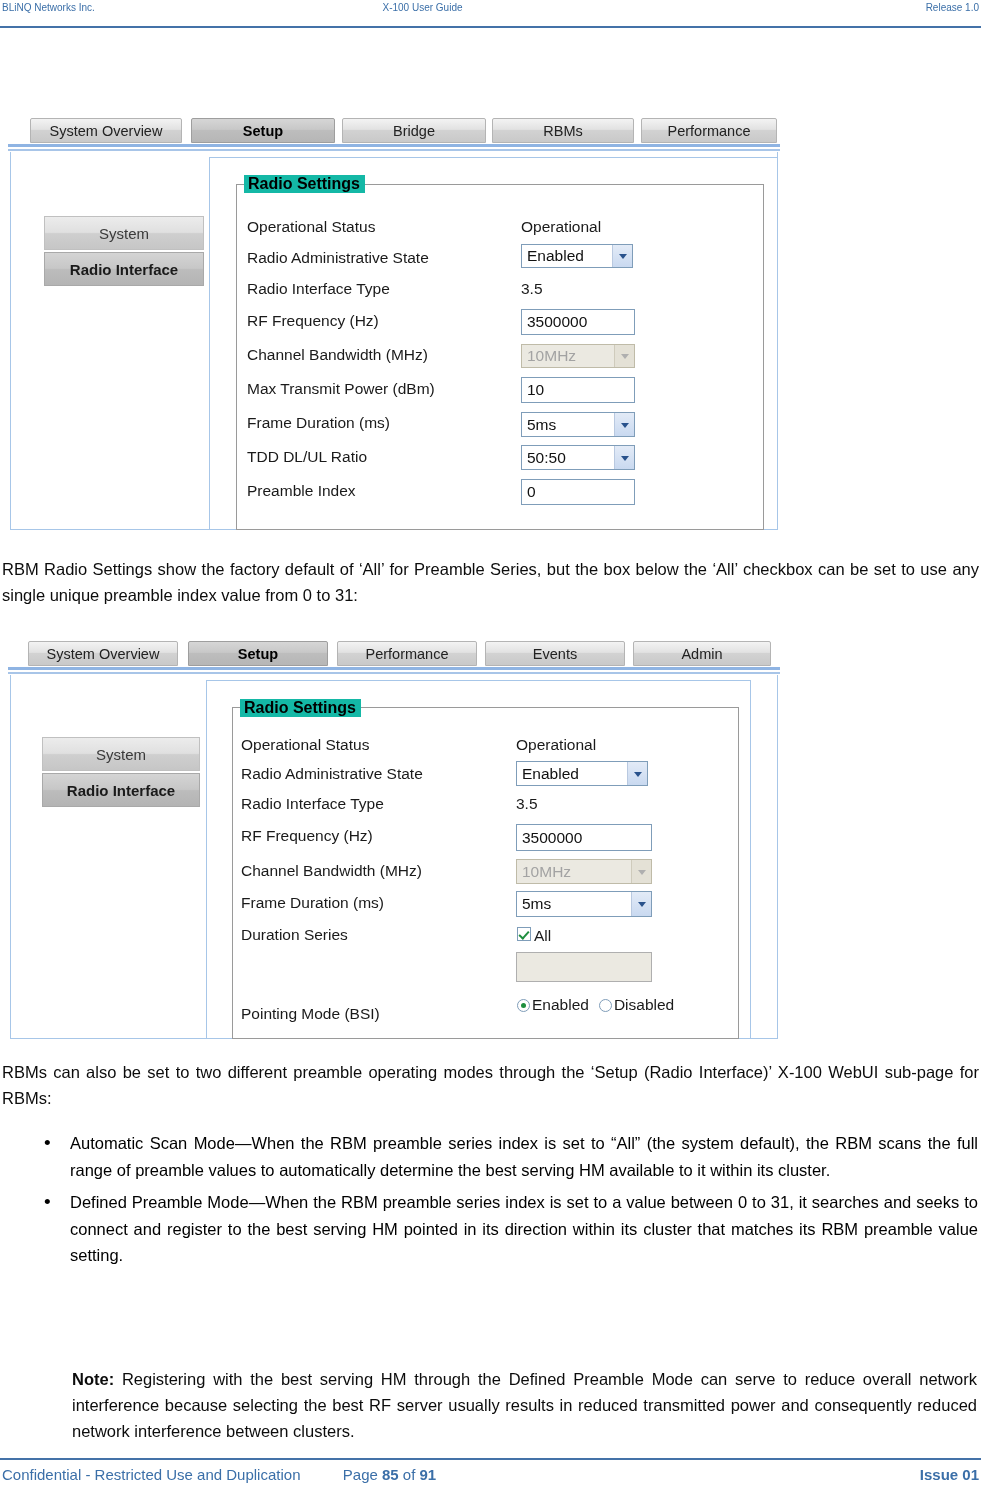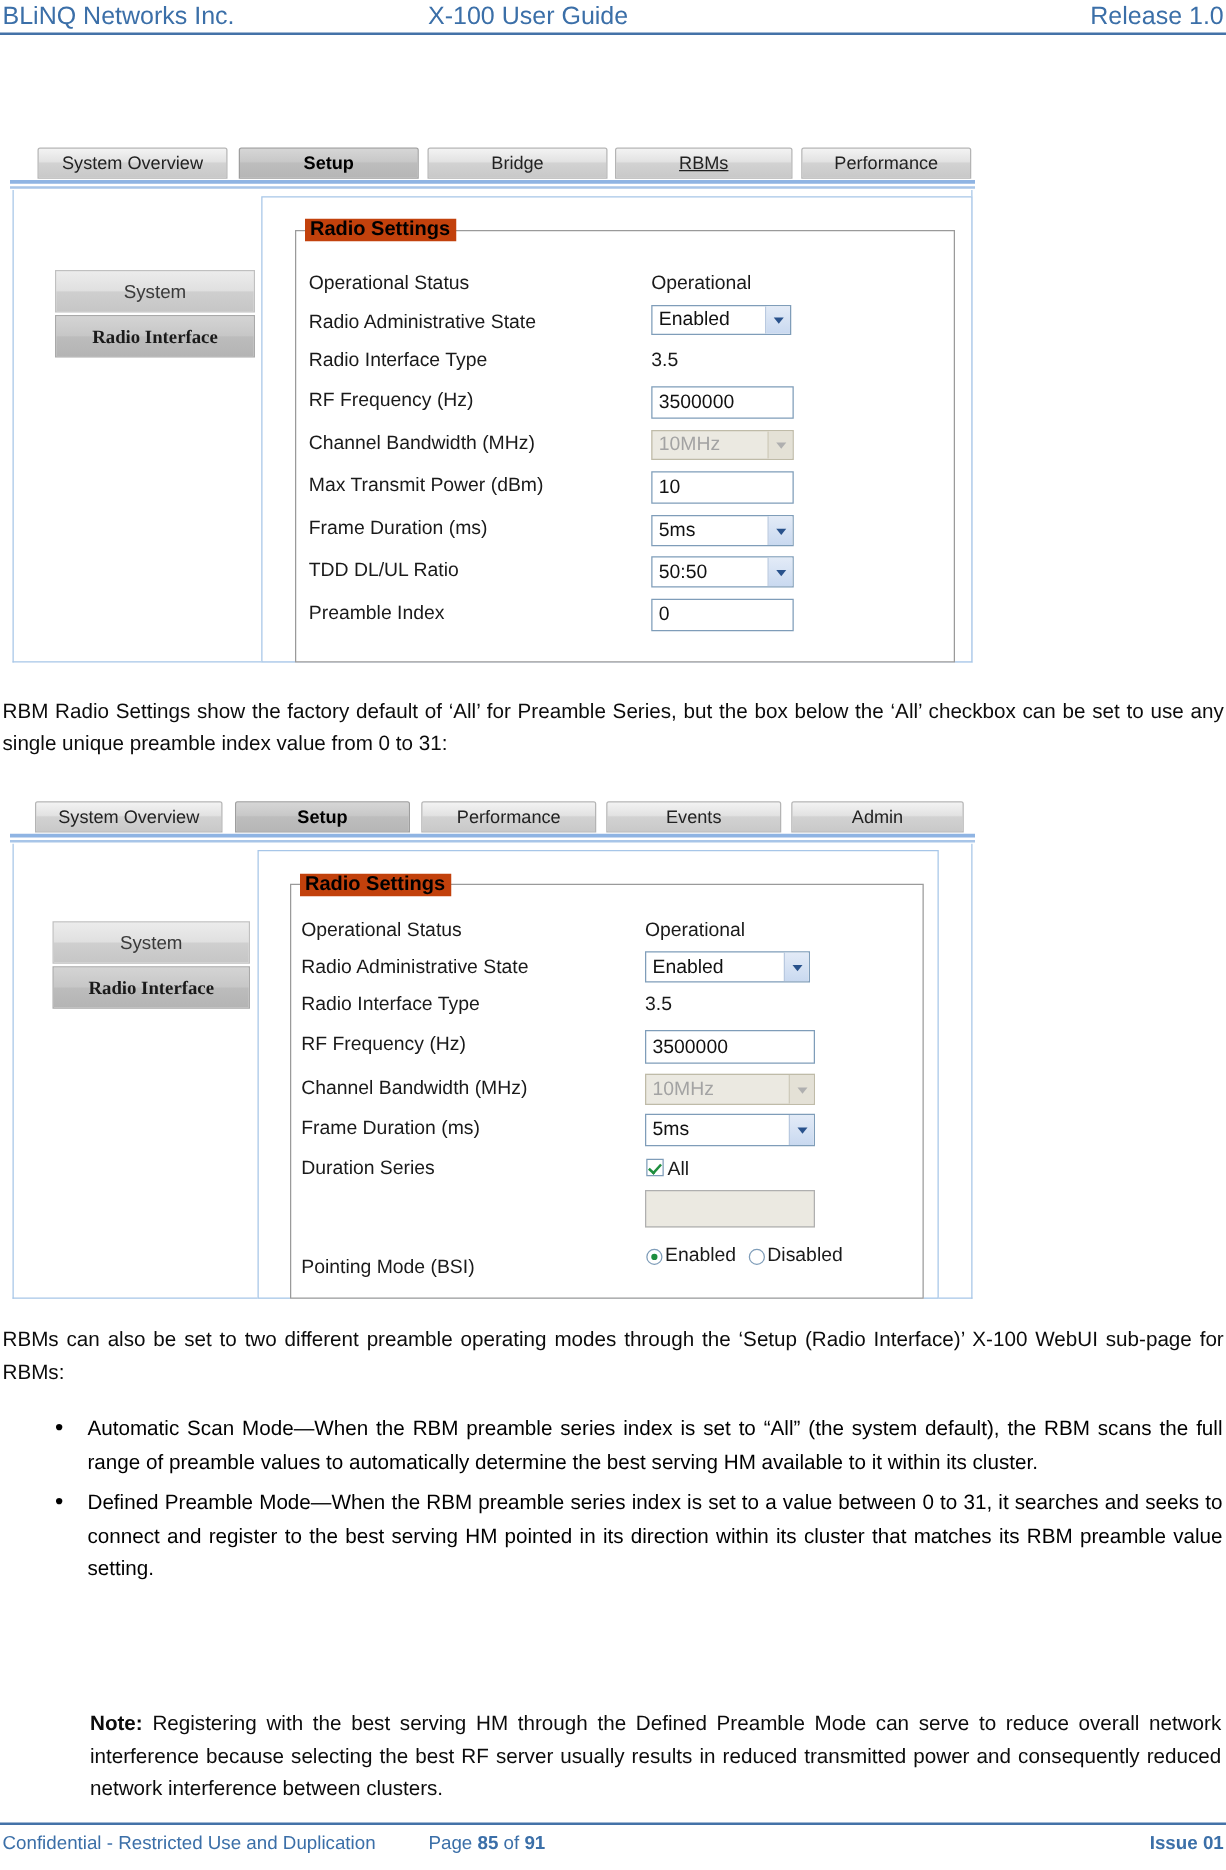--- a/index.html
+++ b/index.html
@@ -16,21 +16,21 @@
     overflow: hidden;
   }
 
   
   .page-header {
     position: absolute;
     left: 0; top: 0;
     width: 981px;
     height: 28px;
     color: #3B6FA8;
-    font-size: 20px;
+    font-size: 10px;
     font-family: "Liberation Sans", sans-serif;
   }
   .page-header .hl { position: absolute; left: 2px;  top: 2px; }
   .page-header .hc { position: absolute; left: 0; top: 2px; width: 845px; text-align: center; }
   .page-header .hr { position: absolute; right: 2px; top: 2px; }
   .header-rule {
     position: absolute;
     left: 0; top: 26px;
     width: 981px; height: 2px;
     background: #4472A8;
@@ -155,35 +155,34 @@
     color: #3a3a3a;
     background: linear-gradient(to bottom, #ececec 0%, #e0e0e0 48%, #cfcfcf 52%, #c6c6c6 100%);
     border: 1px solid #c0c0c0;
     box-sizing: border-box;
   }
   .navbtn.selected {
     font-weight: bold;
     color: #1a1a1a;
     background: linear-gradient(to bottom, #d4d4d4 0%, #c7c7c7 48%, #bcbcbc 52%, #b4b4b4 100%);
     border-color: #a9a9a9;
-    font-family: Liberation Serif, serif;
   }
 
   
   .fieldset {
     position: absolute;
     border: 1px solid #9a9a9a;
     box-sizing: border-box;
     background: #ffffff;
   }
   .fieldset-legend {
     position: absolute;
     font-weight: bold;
     font-size: 16px;
-    background: #c2410c;
+    background: #14b8a6;
     padding: 0 5px 0 4px;
     white-space: nowrap;
     color: #000;
   }
 
   
   .frow-label {
     position: absolute;
     font-size: 15.5px;
     color: #1a1a1a;
@@ -328,21 +327,21 @@
   <span class="hr">Release 1.0</span>
 </div>
 <div class="header-rule"></div>
 
 <div class="webui" id="shot1" style="left:8px; top:118px; width:772px; height:412px;">
 
   <div class="tabbar">
     <div class="tab" style="left:22px;  width:152px;"><span>System Overview</span></div>
     <div class="tab active" style="left:183px; width:144px;"><span>Setup</span></div>
     <div class="tab" style="left:334px; width:144px;"><span>Bridge</span></div>
-    <div class="tab" style="left:484px; width:142px;text-decoration:underline;"><span>RBMs</span></div>
+    <div class="tab" style="left:484px; width:142px;"><span>RBMs</span></div>
     <div class="tab" style="left:633px; width:136px;"><span>Performance</span></div>
   </div>
 
   <div class="blueline" style="left:0px; top:26px; width:772px;"></div>
   <div class="blueline thin" style="left:0px; top:31px; width:772px;"></div>
 
   <div class="outer-frame" style="left:2px; top:34px; width:768px; height:378px;"></div>
 
   <div class="inner-frame" style="left:201px; top:39px; width:569px; height:373px;"></div>
 

